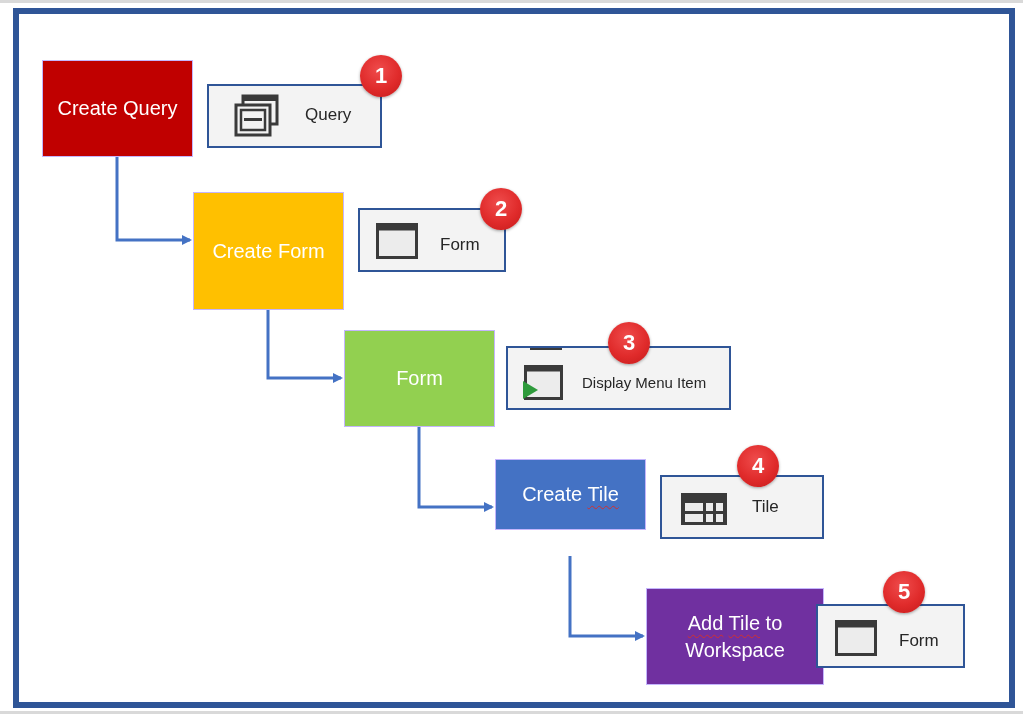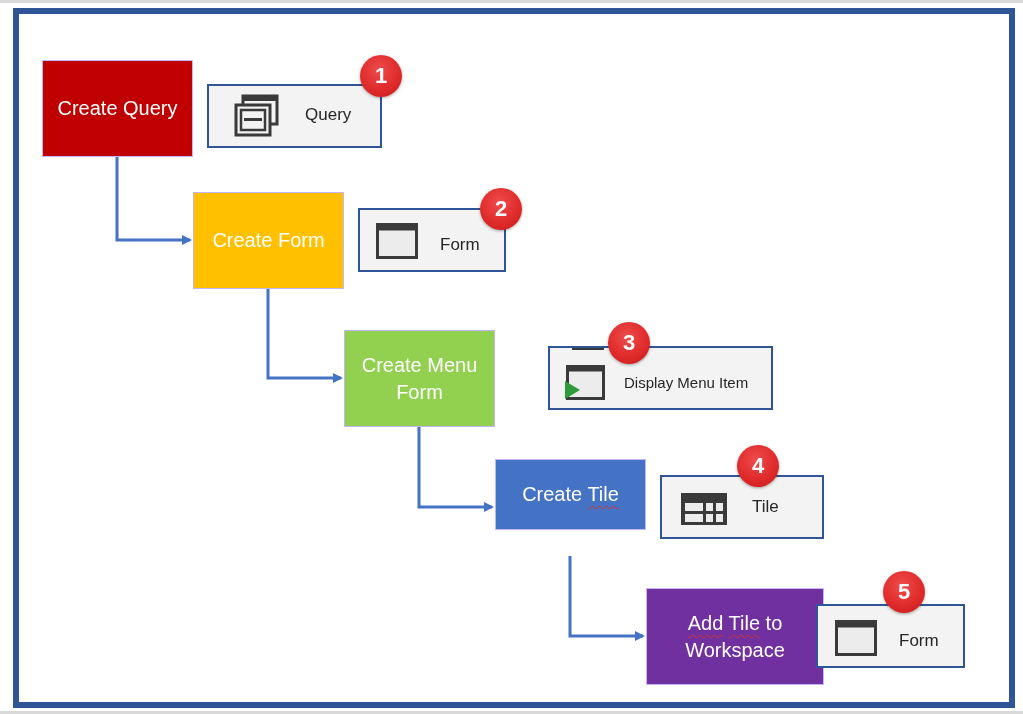--- a/index.html
+++ b/index.html
@@ -46,37 +46,36 @@
     <rect x="10" y="3" width="34" height="28" fill="none" stroke="#3a3a3a" stroke-width="3"></rect>
     <rect x="10" y="3" width="34" height="5" fill="#3a3a3a"></rect>
     <rect x="3" y="12" width="34" height="30" fill="#f3f3f3" stroke="#3a3a3a" stroke-width="3"></rect>
     <rect x="8" y="17" width="24" height="20" fill="none" stroke="#3a3a3a" stroke-width="2.5"></rect>
     <rect x="11" y="25" width="18" height="3" fill="#3a3a3a"></rect>
   </svg>
   <span class="label" style="left:96px; top:19px;">Query</span>
 </div>
 <div class="badge" style="left:360px; top:55px;">1</div>
 
-<div class="step" style="left:193px; top:192px; width:151px; height:97px; background:#ffc000;">
+<div class="step" style="left:193px; top:192px; width:151px; height:118px; background:#ffc000;">
   <span>Create Form</span>
 </div>
 <div class="callout" style="left:358px; top:208px; width:148px; height:64px;">
   <svg class="icon" style="left:16px; top:13px;" width="42" height="36" viewBox="0 0 42 36">
     <rect x="1.5" y="1.5" width="39" height="33" fill="#ececec" stroke="#3a3a3a" stroke-width="3"></rect>
     <rect x="1.5" y="1.5" width="39" height="6" fill="#3a3a3a"></rect>
   </svg>
   <span class="label" style="left:80px; top:25px;">Form</span>
 </div>
 <div class="badge" style="left:480px; top:188px;">2</div>
 
 <div class="step" style="left:344px; top:330px; width:151px; height:97px; background:#92d050; flex-direction:column;">
-  <span>Create Menu</span>
   <span>Form</span>
 </div>
-<div class="callout" style="left:506px; top:346px; width:225px; height:64px;margin-left:42px;">
+<div class="callout" style="left:506px; top:346px; width:225px; height:64px;">
   <div style="position:absolute; left:22px; top:0px; width:32px; height:2px; background:#3a3a3a;"></div>
   <svg class="icon" style="left:14px; top:17px;" width="42" height="36" viewBox="0 0 42 36">
     <rect x="3.5" y="1.5" width="36" height="32" fill="#ececec" stroke="#3a3a3a" stroke-width="3"></rect>
     <rect x="3.5" y="1.5" width="36" height="5" fill="#3a3a3a"></rect>
     <path d="M1,16 L16,25 L1,34 z" fill="#2e9a3b"></path>
   </svg>
   <span class="label" style="left:74px; top:26px; font-size:15px;">Display Menu Item</span>
 </div>
 <div class="badge" style="left:608px; top:322px;">3</div>
 

